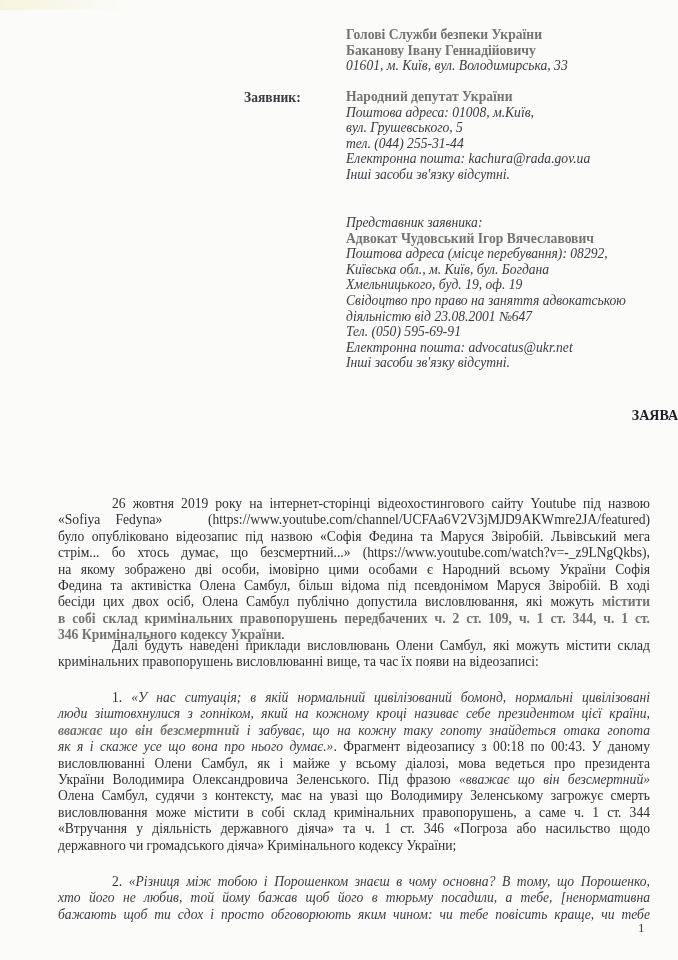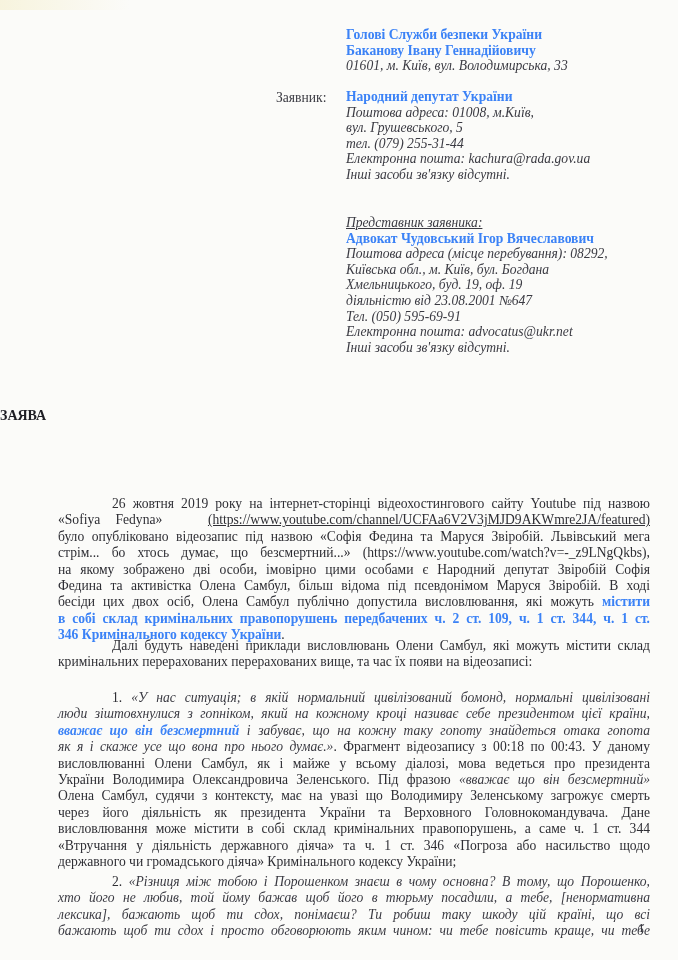--- a/index.html
+++ b/index.html
@@ -5,26 +5,26 @@
     html, body { margin: 0; padding: 0; }
     body {
       width: 678px; height: 960px; overflow: hidden;
       background: #fbfbf9;
       font-family: "Liberation Serif", "DejaVu Serif", serif;
       color: #2a2a2e;
       position: relative;
     }
     .page { position: absolute; left: 0; top: 0; width: 678px; height: 960px; }
     .line { white-space: nowrap; font-size: 13.6px; line-height: 15.6px; }
-    .b { font-weight: bold; color: #3b82f6; }
+    .b { font-weight: bold; color: #737373; }
     .i { font-style: italic; color: #3a3a42; }
-    .u { text-decoration: underline; }
+    .u { }
     .block { position: absolute; left: 346px; }
-    .label-left { position: absolute; left: 276px; top: 90px; font-size: 13.6px; color: #3a3a42; }
-    .title { position: absolute; left: 0; width: 678px; text-align: left; font-weight: bold; font-size: 14px; color: #1e1e24; }
+    .label-left { position: absolute; left: 244px; top: 90px; font-size: 13.6px; color: #3a3a42; font-weight: bold; }
+    .title { position: absolute; left: 0; width: 678px; text-align: right; font-weight: bold; font-size: 14px; color: #1e1e24; }
     .para { position: absolute; left: 58px; width: 592px; font-size: 13.6px; line-height: 16.4px; text-align: justify; color: #2e2e34; }
     .para .row { display: block; text-align: justify; text-align-last: justify; height: 16.4px; white-space: nowrap; overflow: visible; }
     .para .row.last { text-align-last: left; }
     .indent { padding-left: 54px; margin-top: 38px; }
     .pagenum { position: absolute; left: 638px; top: 920px; font-size: 13px; color: #3a3a42; }
     .smudge { position: absolute; left: 0; top: 0; width: 130px; height: 10px; background: linear-gradient(90deg, rgba(240,230,170,0.35), rgba(255,255,255,0)); }
   </style>
 </head>
 <body>
 
@@ -35,74 +35,73 @@
     <div class="line b">Голові Служби безпеки України</div>
     <div class="line b">Баканову Івану Геннадійовичу</div>
     <div class="line i">01601, м. Київ, вул. Володимирська, 33</div>
   </div>
 
   <div class="label-left">Заявник:</div>
   <div class="block" style="top:89px;">
     <div class="line b">Народний депутат України</div>
     <div class="line i">Поштова адреса: 01008, м.Київ,</div>
     <div class="line i">вул. Грушевського, 5</div>
-    <div class="line i">тел. (079) 255-31-44</div>
+    <div class="line i">тел. (044) 255-31-44</div>
     <div class="line i">Електронна пошта: kachura@rada.gov.ua</div>
     <div class="line i">Інші засоби зв'язку відсутні.</div>
   </div>
 
   <div class="block" style="top:215px;">
     <div class="line i u">Представник заявника:</div>
     <div class="line b">Адвокат Чудовський Ігор Вячеславович</div>
     <div class="line i">Поштова адреса (місце перебування): 08292,</div>
     <div class="line i">Київська обл., м. Київ, бул. Богдана</div>
     <div class="line i">Хмельницького, буд. 19, оф. 19</div>
+    <div class="line i">Свідоцтво про право на заняття адвокатською</div>
     <div class="line i">діяльністю від 23.08.2001 №647</div>
     <div class="line i">Тел. (050) 595-69-91</div>
     <div class="line i">Електронна пошта: advocatus@ukr.net</div>
     <div class="line i">Інші засоби зв'язку відсутні.</div>
   </div>
 
   <div class="title" style="top:408px;">ЗАЯВА</div>
 
   <div class="para" style="top:458px;">
     <span class="row indent">26 жовтня 2019 року на інтернет-сторінці відеохостингового сайту Youtube під назвою</span>
     <span class="row">
       <span>«Sofiya Fedyna»</span>&nbsp;&nbsp;
       <span class="u">(https://www.youtube.com/channel/UCFAa6V2V3jMJD9AKWmre2JA/featured)</span>
     </span>
     <span class="row">було опубліковано відеозапис під назвою «Софія Федина та Маруся Звіробій. Львівський мега</span>
     <span class="row">стрім... бо хтось думає, що безсмертний...» (https://www.youtube.com/watch?v=-_z9LNgQkbs),</span>
-    <span class="row">на якому зображено дві особи, імовірно цими особами є Народний депутат Звіробій Софія</span>
+    <span class="row">на якому зображено дві особи, імовірно цими особами є Народний всьому України Софія</span>
     <span class="row">Федина та активістка Олена Самбул, більш відома під псевдонімом Маруся Звіробій. В ході</span>
     <span class="row"><span>бесіди цих двох осіб, Олена Самбул публічно допустила висловлювання, які можуть </span><span class="b">містити</span></span>
     <span class="row b">в собі склад кримінальних правопорушень передбачених ч. 2 ст. 109, ч. 1 ст. 344, ч. 1 ст.</span>
     <span class="row last"><span class="b">346 Кримінального кодексу України</span><span>.</span></span>
   </div>
 
   <div class="para" style="top:600px;">
     <span class="row indent">Далі будуть наведені приклади висловлювань Олени Самбул, які можуть містити склад</span>
-    <span class="row last">кримінальних перерахованих перерахованих вище, та час їх появи на відеозаписі:</span>
+    <span class="row last">кримінальних правопорушень висловлюванні вище, та час їх появи на відеозаписі:</span>
   </div>
 
   <div class="para" style="top:652px;">
     <span class="row indent"><span>1.</span> <span class="i">«У нас ситуація; в якій нормальний цивілізований бомонд, нормальні цивілізовані</span></span>
     <span class="row i">люди зіштовхнулися з гопніком, який на кожному кроці називає себе президентом цієї країни,</span>
     <span class="row i"><span class="b">вважає що він безсмертний</span><span> і забуває, що на кожну таку гопоту знайдеться отака гопота</span></span>
     <span class="row"><span class="i">як я і скаже усе що вона про нього думає.»</span><span>. Фрагмент відеозапису з 00:18 по 00:43. У даному</span></span>
     <span class="row">висловлюванні Олени Самбул, як і майже у всьому діалозі, мова ведеться про президента</span>
     <span class="row"><span>України Володимира Олександровича Зеленського. Під фразою </span><span class="i">«вважає що він безсмертний»</span></span>
     <span class="row">Олена Самбул, судячи з контексту,  має на увазі що Володимиру Зеленському загрожує смерть</span>
-    <span class="row">через його діяльність як президента України та Верховного Головнокомандувача. Дане</span>
     <span class="row">висловлювання може містити в собі склад кримінальних правопорушень, а саме ч. 1 ст. 344</span>
     <span class="row">«Втручання у діяльність державного діяча» та ч. 1 ст. 346 «Погроза або насильство щодо</span>
     <span class="row last">державного чи громадського діяча» Кримінального кодексу України;</span>
   </div>
 
   <div class="para" style="top:836px;">
     <span class="row indent"><span>2.</span> <span class="i">«Різниця між тобою і Порошенком знаєш в чому основна? В тому, що Порошенко,</span></span>
     <span class="row i">хто його не любив, той йому бажав щоб його в тюрьму посадили, а тебе, [ненормативна</span>
-    <span class="row i">лексика], бажають щоб ти сдох, понімаєш? Ти робиш таку шкоду цій країні, що всі</span>
     <span class="row i">бажають щоб ти сдох і просто обговорюють яким чином: чи тебе повісить краще, чи тебе</span>
   </div>
 
   <div class="pagenum">1</div>
 </div>
 
 </body></html>

